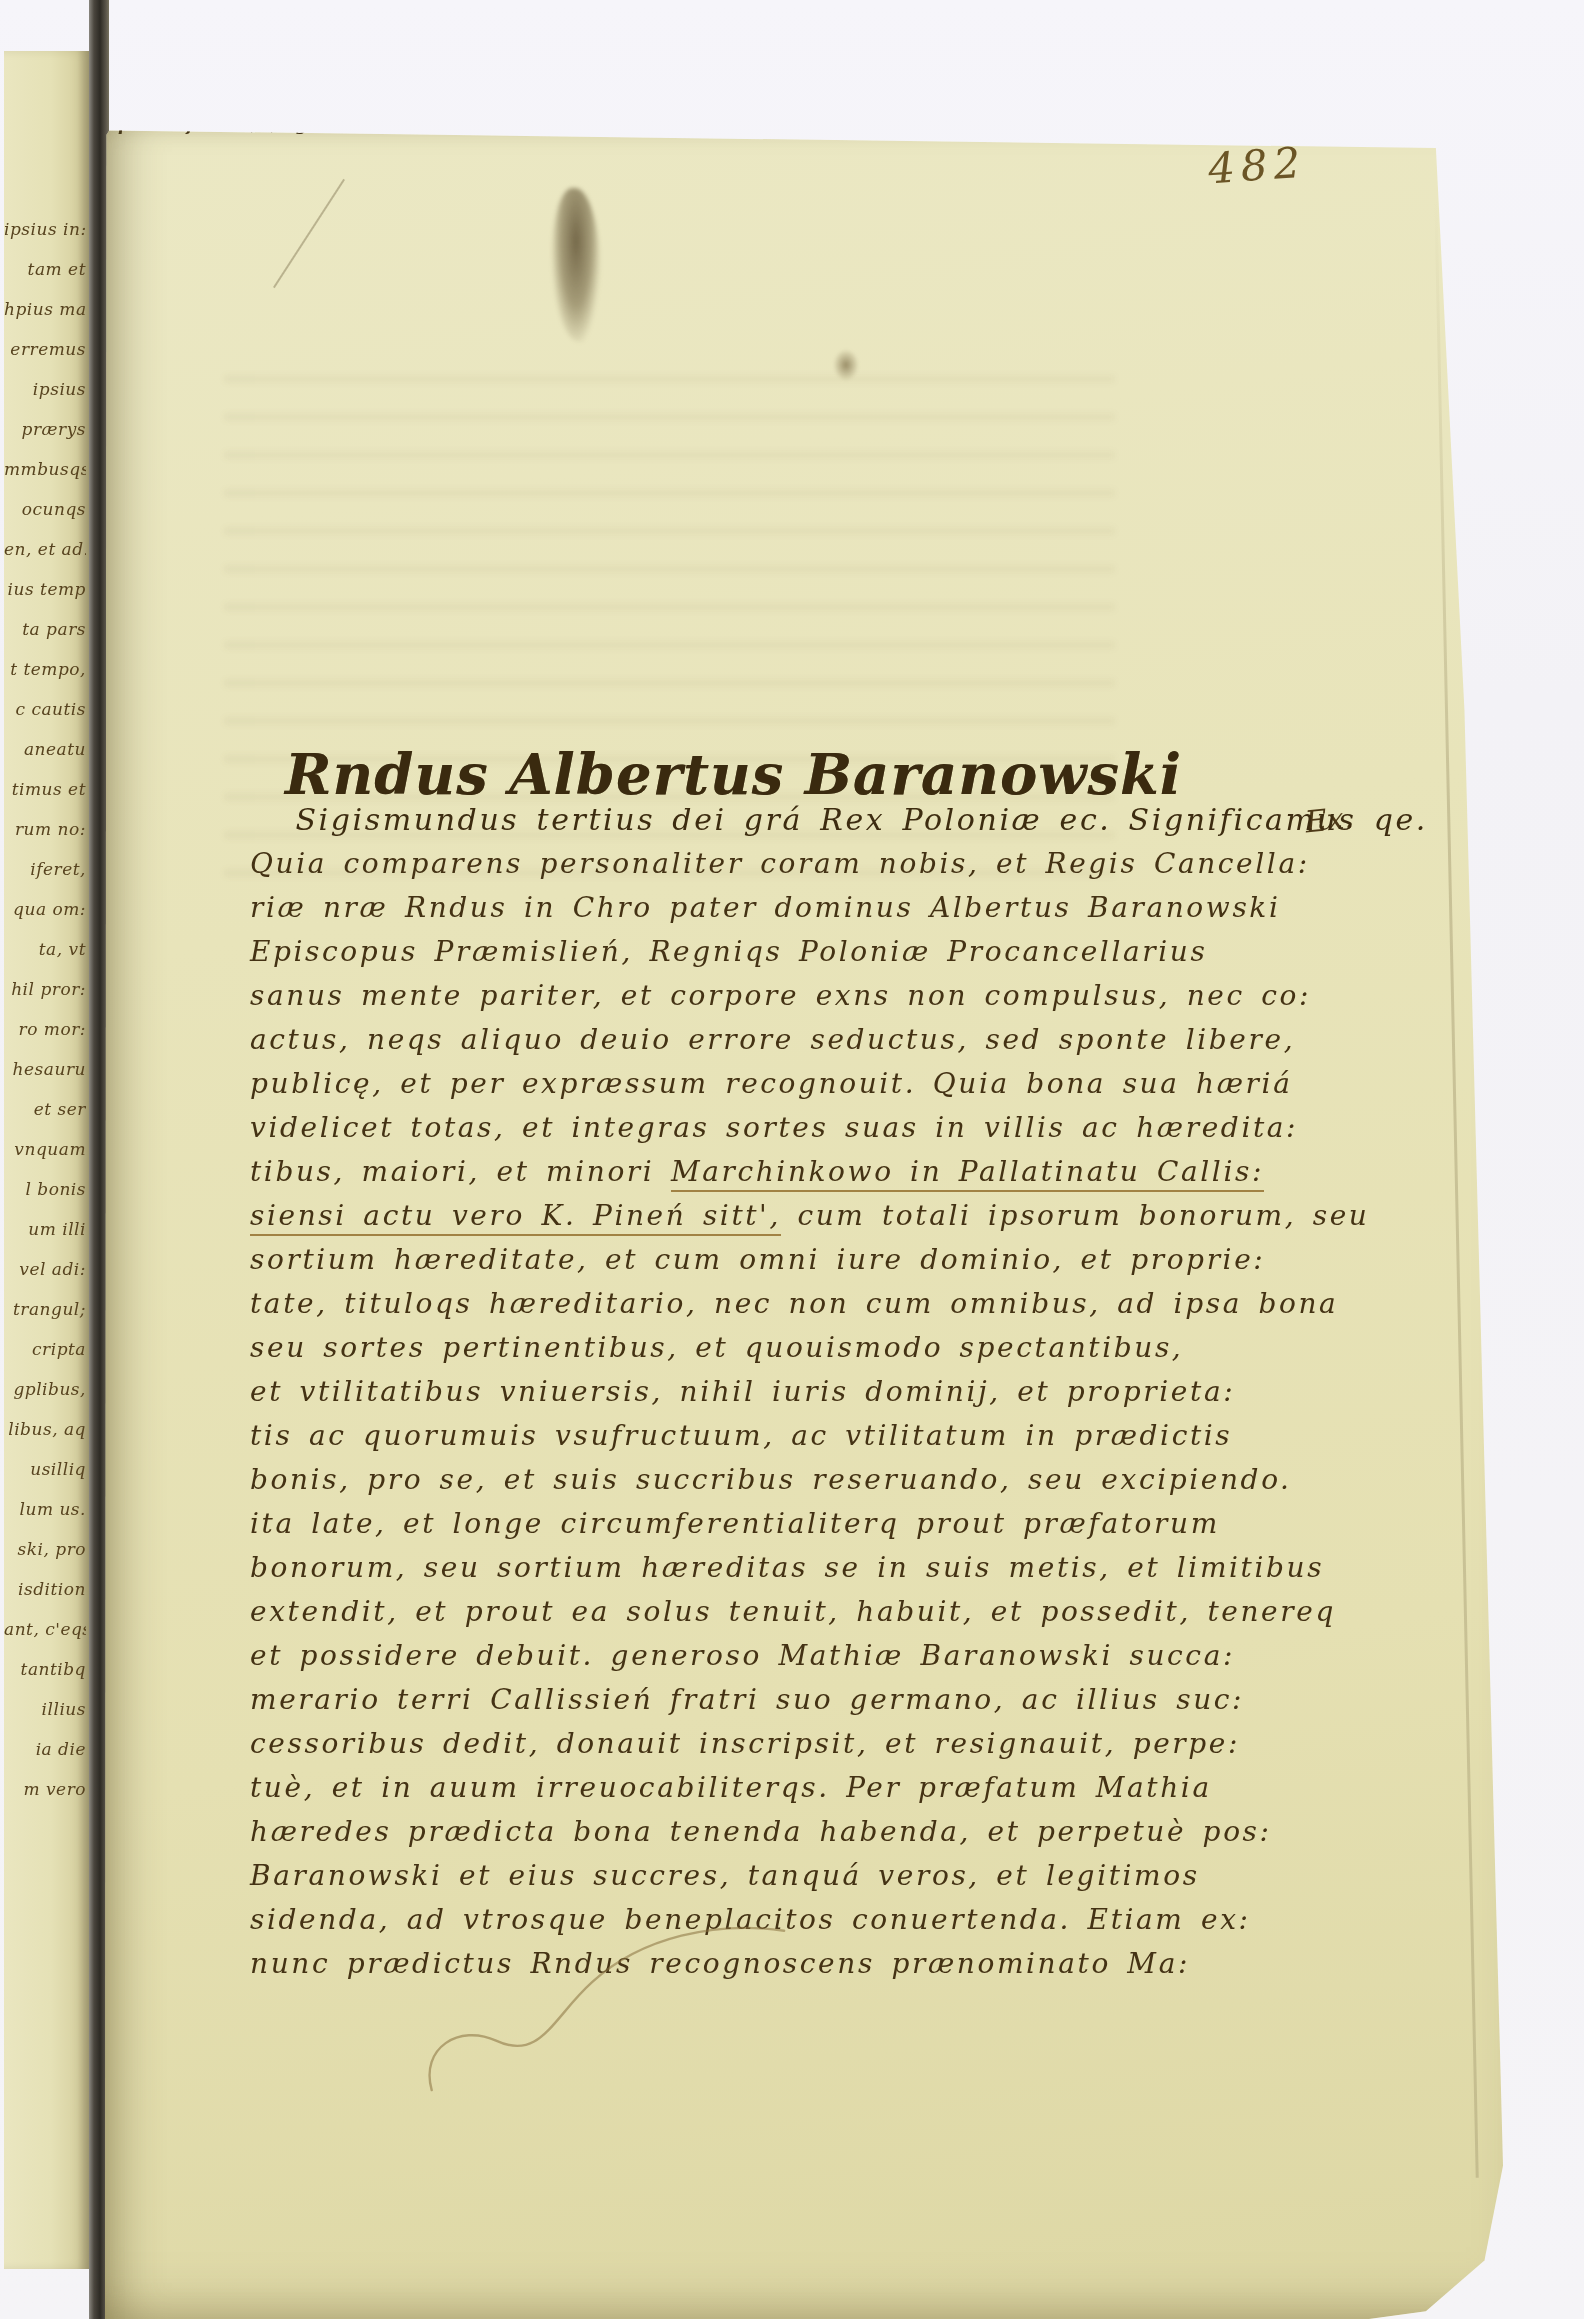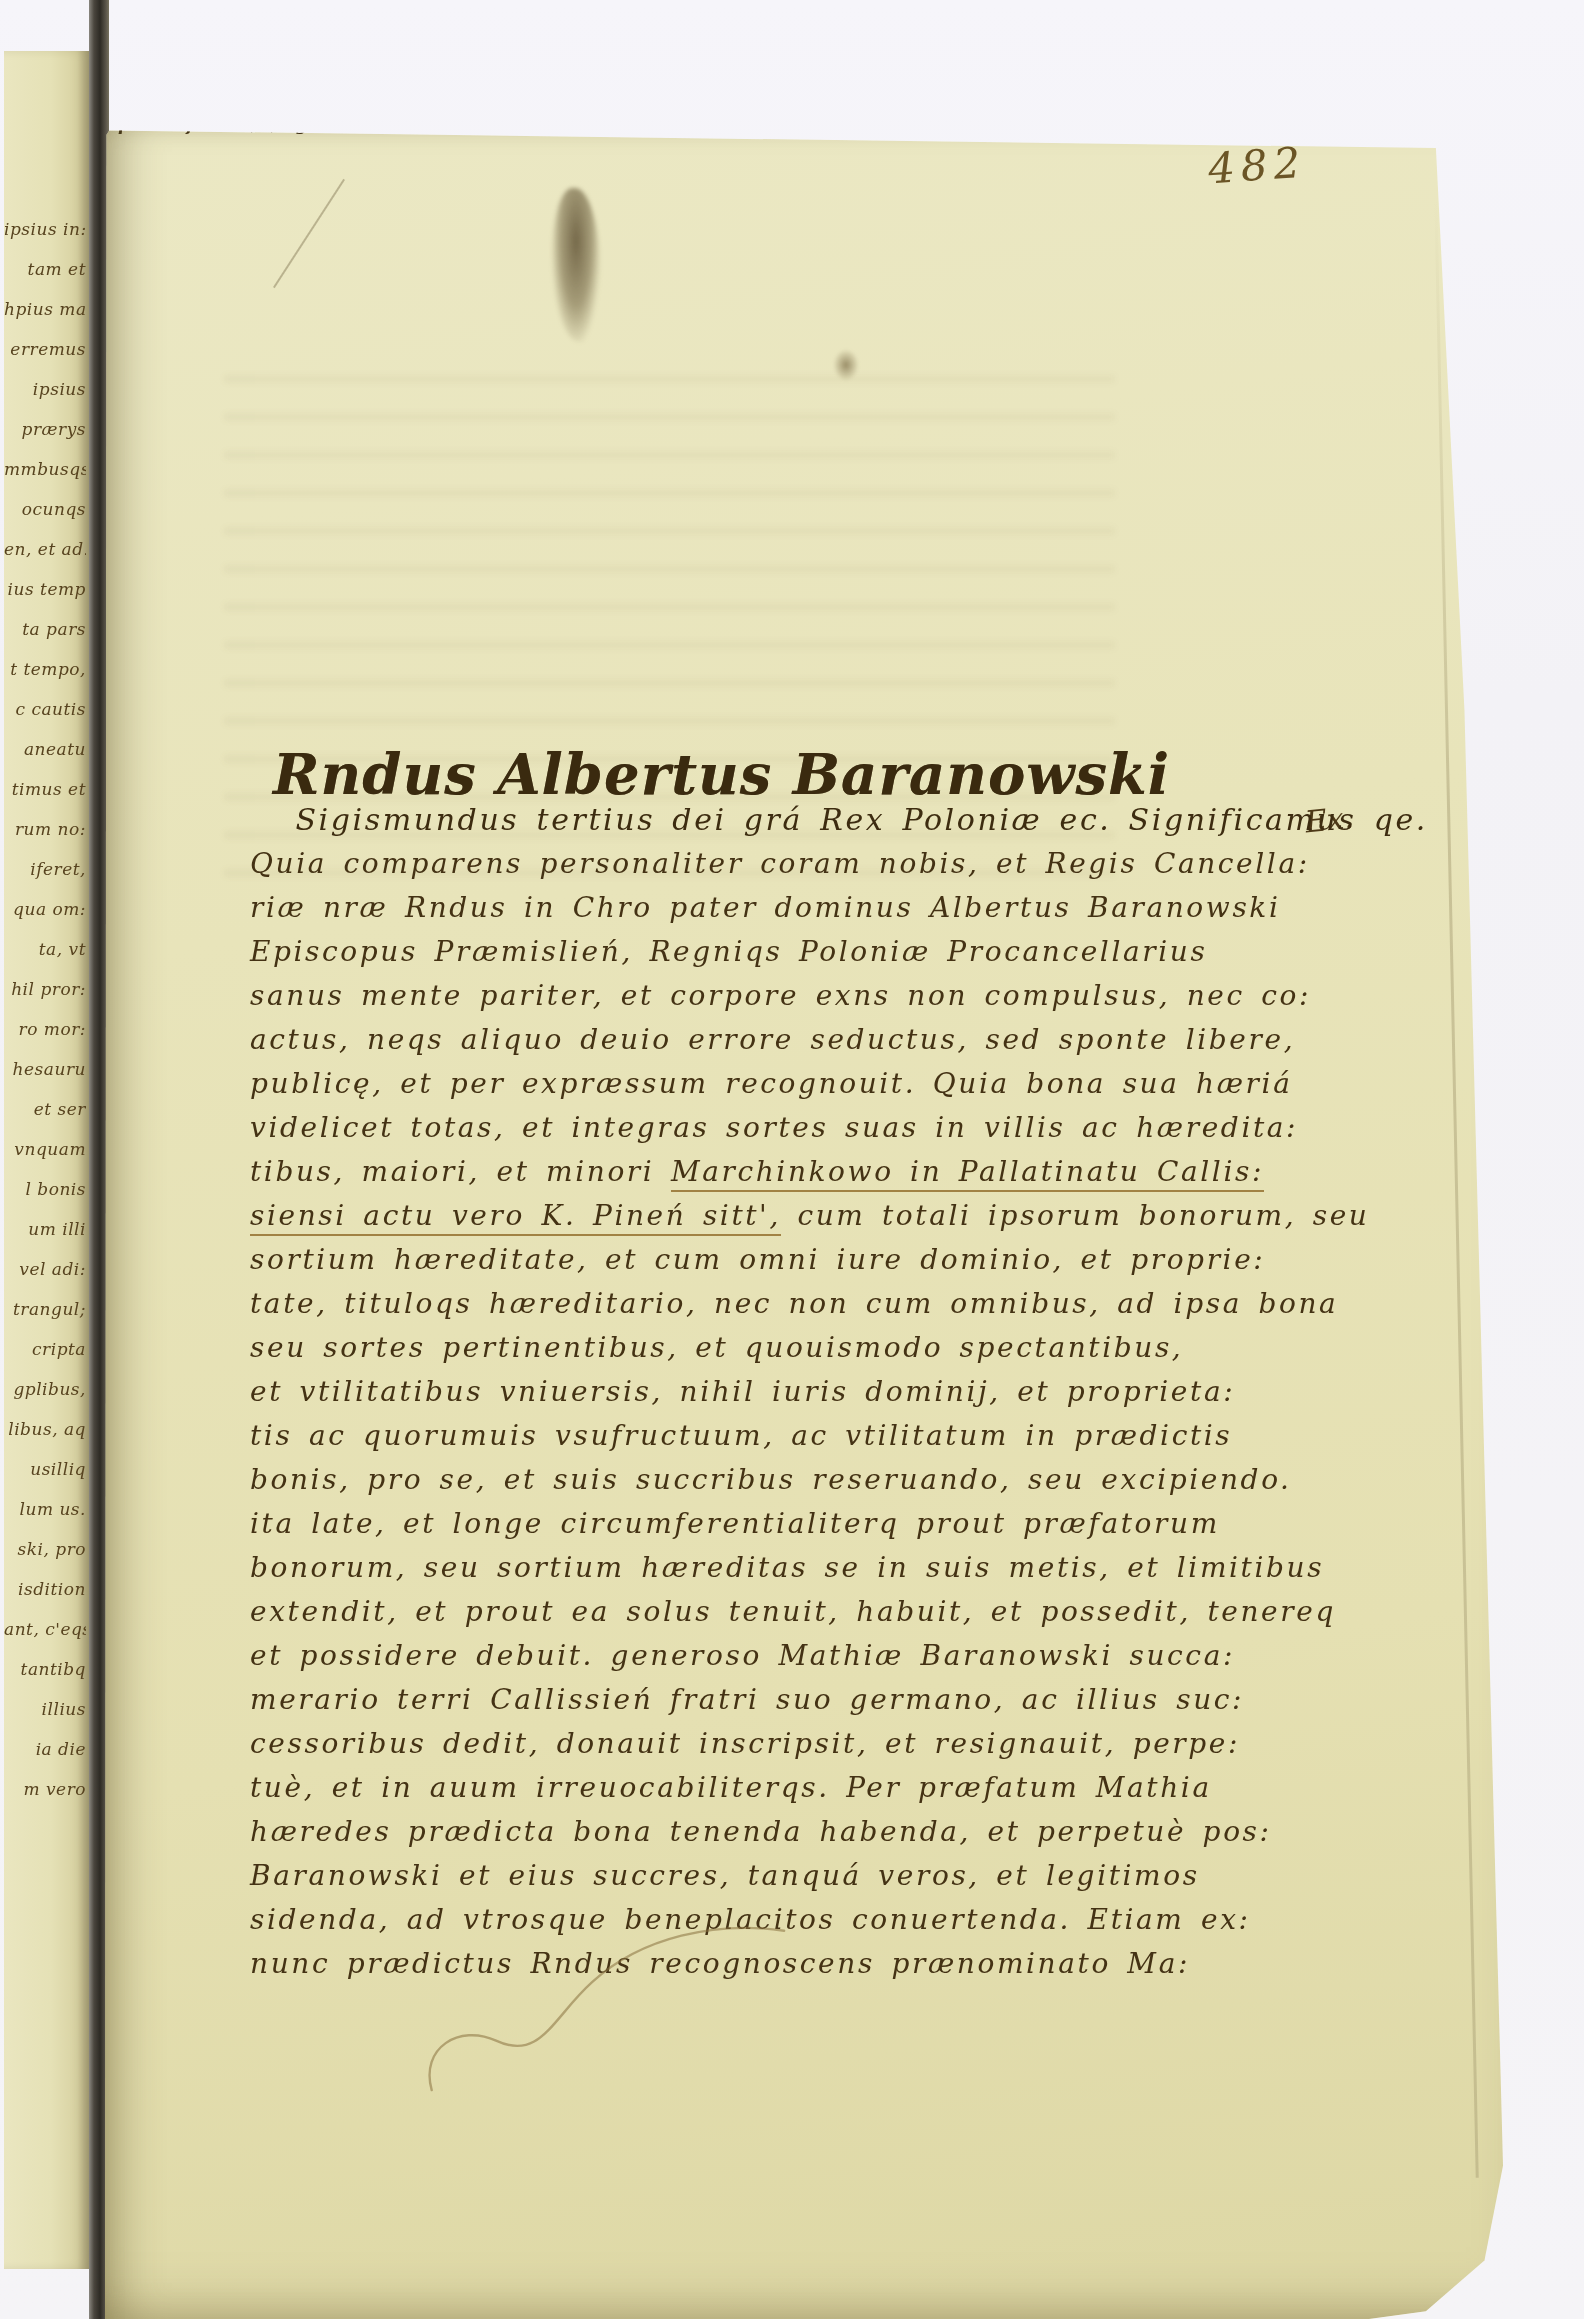--- a/index.html
+++ b/index.html
@@ -54,21 +54,21 @@
   .h-line{
     position:absolute;font-style:italic;font-weight:bold;
     color:#3a2a0f;white-space:nowrap;letter-spacing:1px;
     text-shadow:0 0 0.6px rgba(58,42,15,.6);
   }
   .h-line:nth-of-type(1){left:177px;top:83px;font-size:61px;}
   .h-line:nth-of-type(2){left:217px;top:232px;font-size:56px;}
   .h-line:nth-of-type(3){left:232px;top:343px;font-size:56px;}
   .h-line:nth-of-type(4){left:192px;top:433px;font-size:55px;}
   .h-line:nth-of-type(5){left:237px;top:531px;font-size:56px;}
-  .h-line:nth-of-type(6){left:168px;top:626px;font-size:56px;}
+  .h-line:nth-of-type(6){left:180px;top:626px;font-size:56px;}
   
   .body-block{position:absolute;left:145px;top:683px;width:1178px;}
   .body-line{
     height:44px;line-height:44px;white-space:nowrap;
     font-style:italic;font-size:28px;color:#443214;
     letter-spacing:2.6px;word-spacing:5px;
     filter:blur(0.1px);
   }
   .body-line:first-child{font-size:30px;color:#3d2c10;text-align:right;}
   .underlined{border-bottom:2px solid rgba(148,113,48,.85);padding-bottom:2px;text-align:center;}

